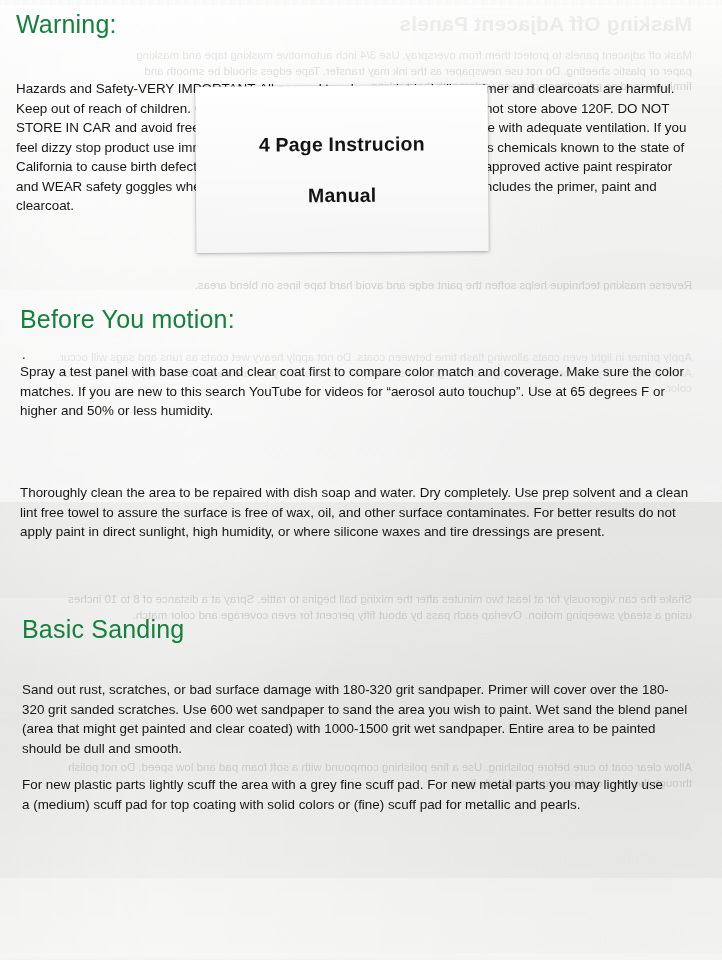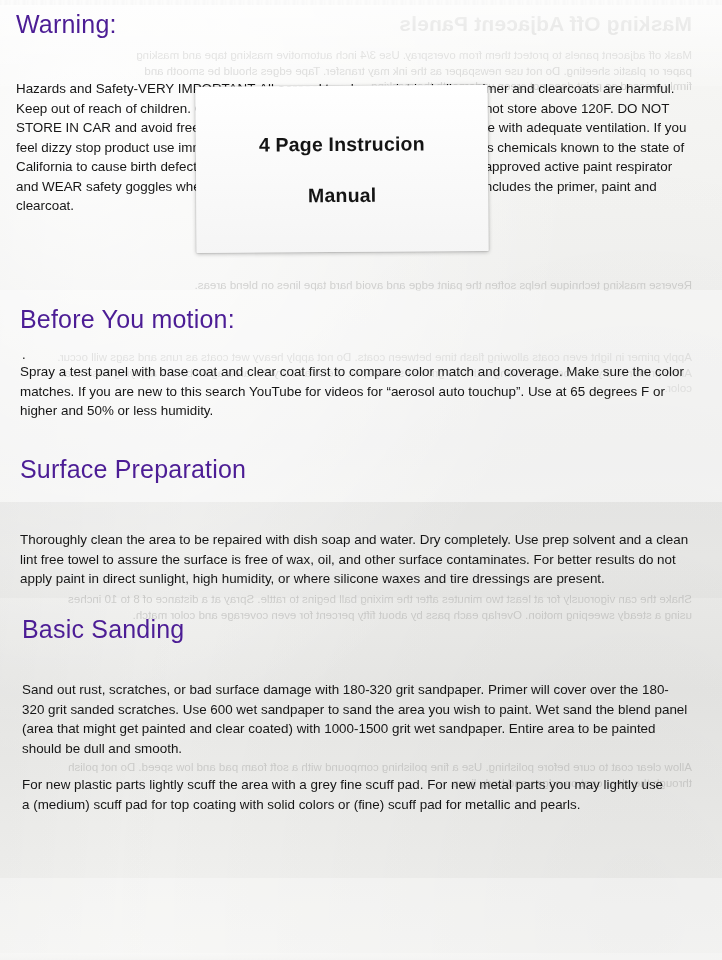--- a/index.html
+++ b/index.html
@@ -84,35 +84,35 @@
     position: absolute;
     left: 0; top: 0;
     width: 722px;
     color: #1b1b1b;
   }
   h1.heading {
     margin: 0;
     font-weight: normal;
     font-size: 25px;
     letter-spacing: 0.2px;
-    color: #4c1d95;
+    color: #15803d;
   }
   p.body {
     margin: 0;
     font-size: 13.4px;
     line-height: 19.5px;
     color: #161616;
   }
   .sec { position: absolute; }
   #sec-warning   { left: 16px; top: 10px;  width: 690px; }
   #warning-body  { margin-top: 40px; width: 676px; }
   #sec-before    { left: 20px; top: 305px; width: 680px; }
   #before-body   { margin-top: 28px; width: 670px; }
   #sec-surface   { left: 20px; top: 455px; width: 680px; }
-  #surface-body  { margin-top: 46px; width: 672px; }
+  #surface-body  { margin-top: 28px; width: 672px; }
   #sec-sanding   { left: 22px; top: 615px; width: 680px; }
   #sanding-body  { margin-top: 36px; width: 668px; }
   #sanding-body2 { margin-top: 17px; width: 644px; }
   .dot-mark {
     position: absolute;
     left: 22px;
     top: 347px;
     font-size: 13px;
     color: #222;
   }
@@ -197,21 +197,20 @@
     </section>
 
     <div class="dot-mark">.</div>
 
     <section class="sec" id="sec-before">
       <h1 class="heading">Before You motion:</h1>
       <p class="body" id="before-body">Spray a test panel with base coat and clear coat first to compare color match and coverage. Make sure the color matches.  If you are new to this search YouTube for videos for “aerosol auto touchup”.  Use at 65 degrees F or higher and 50% or less humidity.</p>
     </section>
 
     <section class="sec" id="sec-surface">
-      <h1 class="heading">Surface Preparation</h1>
       <p class="body" id="surface-body">Thoroughly clean the area to be repaired with dish soap and water.  Dry completely. Use prep solvent and a clean lint free towel to assure the surface is free of wax, oil, and other surface contaminates. For better results do not apply paint in direct sunlight, high humidity, or where silicone waxes and tire dressings are present.</p>
     </section>
 
     <section class="sec" id="sec-sanding">
       <h1 class="heading">Basic Sanding</h1>
       <p class="body" id="sanding-body">Sand out rust, scratches, or bad surface damage with 180-320 grit sandpaper. Primer will cover over the 180-320 grit sanded scratches. Use 600 wet sandpaper to sand the area you wish to paint. Wet sand the blend panel (area that might get painted and clear coated) with 1000-1500 grit wet sandpaper. Entire area to be painted should be dull and smooth.</p>
       <p class="body" id="sanding-body2">For new plastic parts lightly scuff the area with a grey fine scuff pad. For new metal parts you may lightly use a (medium) scuff pad for top coating with solid colors or (fine) scuff pad for metallic and pearls.</p>
     </section>
 
   </div>

